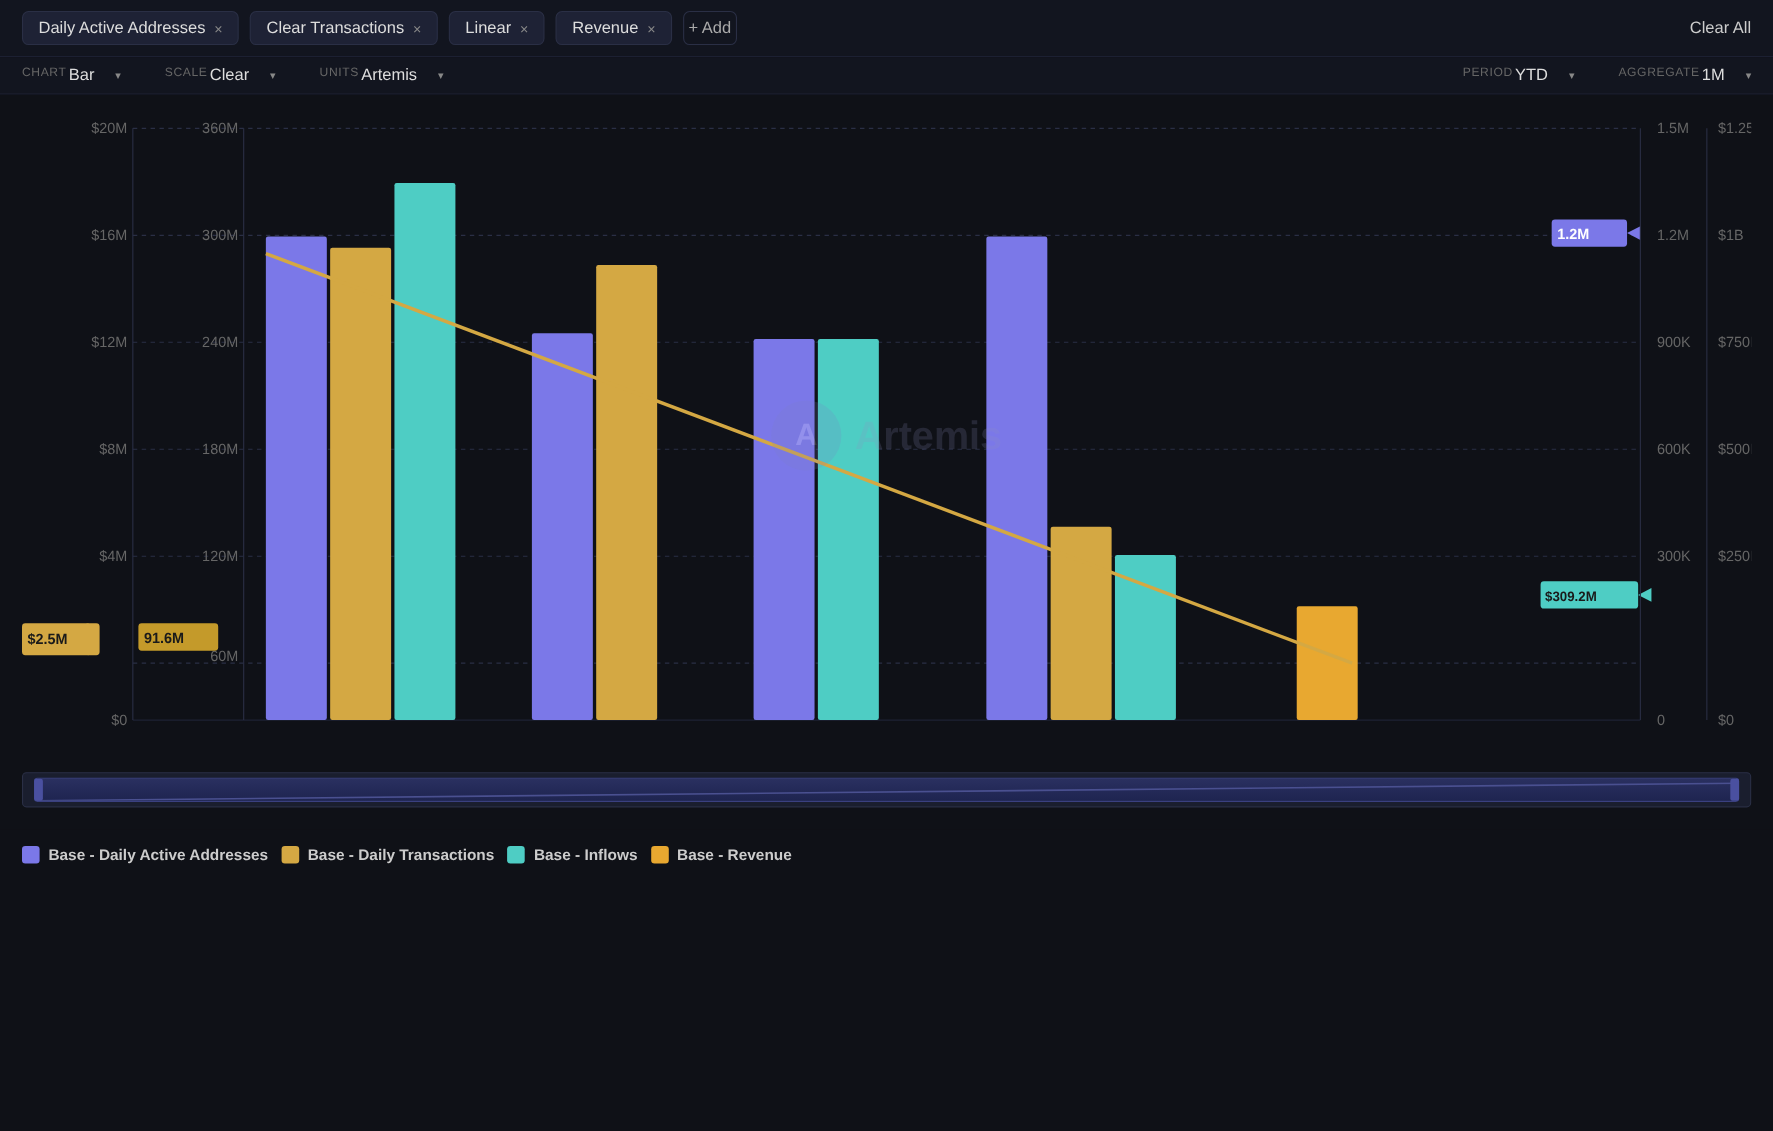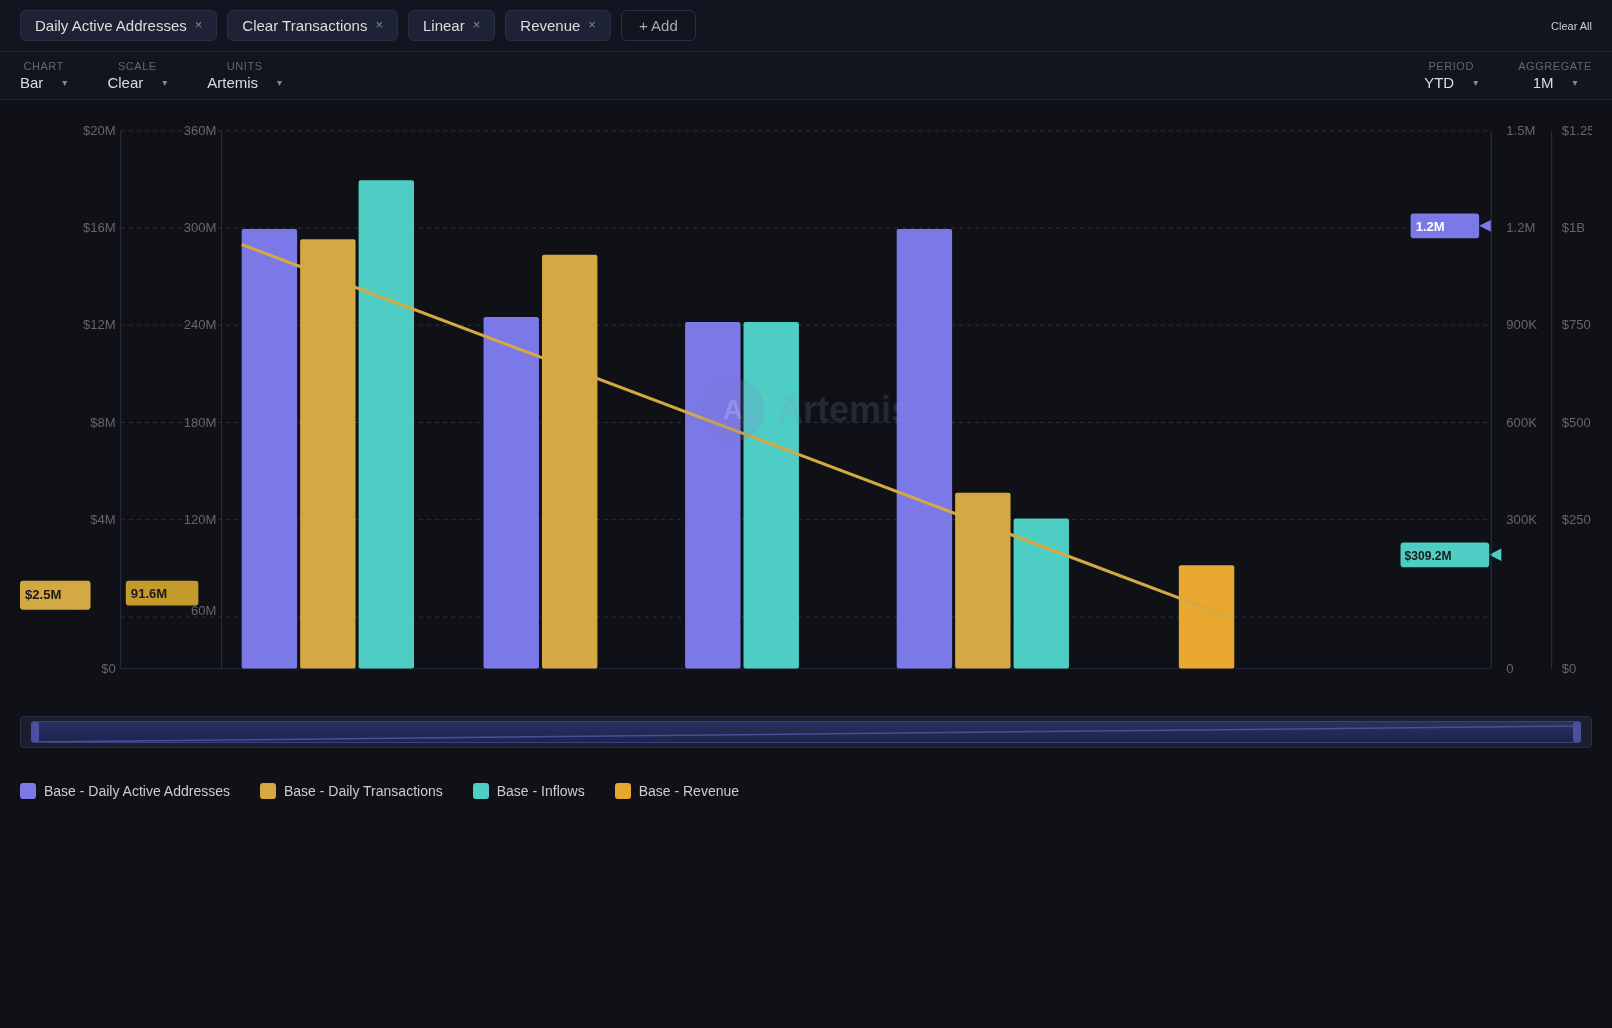--- a/index.html
+++ b/index.html
@@ -21,64 +21,63 @@
     }
 
     .metric-tag {
       background: #1e2235;
       border: 1px solid #2a2f45;
       border-radius: 6px;
       padding: 6px 14px;
       font-size: 15px;
       color: #ddd;
       display: flex;
-      align-items: flex-start;
+      align-items: flex-end;
       gap: 8px;
       cursor: pointer;
     }
 
     .metric-tag .close {
       color: #888;
       font-size: 13px;
       cursor: pointer;
     }
 
     .add-btn {
       background: transparent;
       border: 1px solid #2a2f45;
       border-radius: 6px;
-      padding: 6px 17px;
+      padding: 6px 4px;
       font-size: 15px;
       color: #aaa;
       cursor: pointer;
     }
 
     .clear-all {
       margin-left: auto;
-      font-size: 11px;
+      font-size: 15px;
       color: #ccc;
       cursor: pointer;
       background: transparent;
       border: none;
     }
 
     .controls-bar {
       background: #12151f;
       padding: 8px 20px;
       display: flex;
       align-items: center;
       gap: 40px;
       border-bottom: 1px solid #1e2235;
     }
 
     .control-group {
       display: flex;
-      flex-direction: column;
+      flex-direction: row;
       gap: 2px;
-      align-items: center;
     }
 
     .control-label {
       font-size: 11px;
       color: #666;
       text-transform: uppercase;
       letter-spacing: 0.05em;
     }
 
     .control-select {
@@ -182,23 +181,24 @@
       background: #4a50a0;
       border-radius: 2px;
       cursor: ew-resize;
     }
 
     .scrollbar-handle-left { left: 10px; }
     .scrollbar-handle-right { right: 10px; }
 
     .legend {
       display: flex;
-      gap: 30px;
+      gap: 12px;
       padding: 15px 20px;
       align-items: center;
+      font-weight: bold;
     }
 
     .legend-item {
       display: flex;
       align-items: center;
       gap: 8px;
       font-size: 14px;
       color: #ccc;
     }
 

